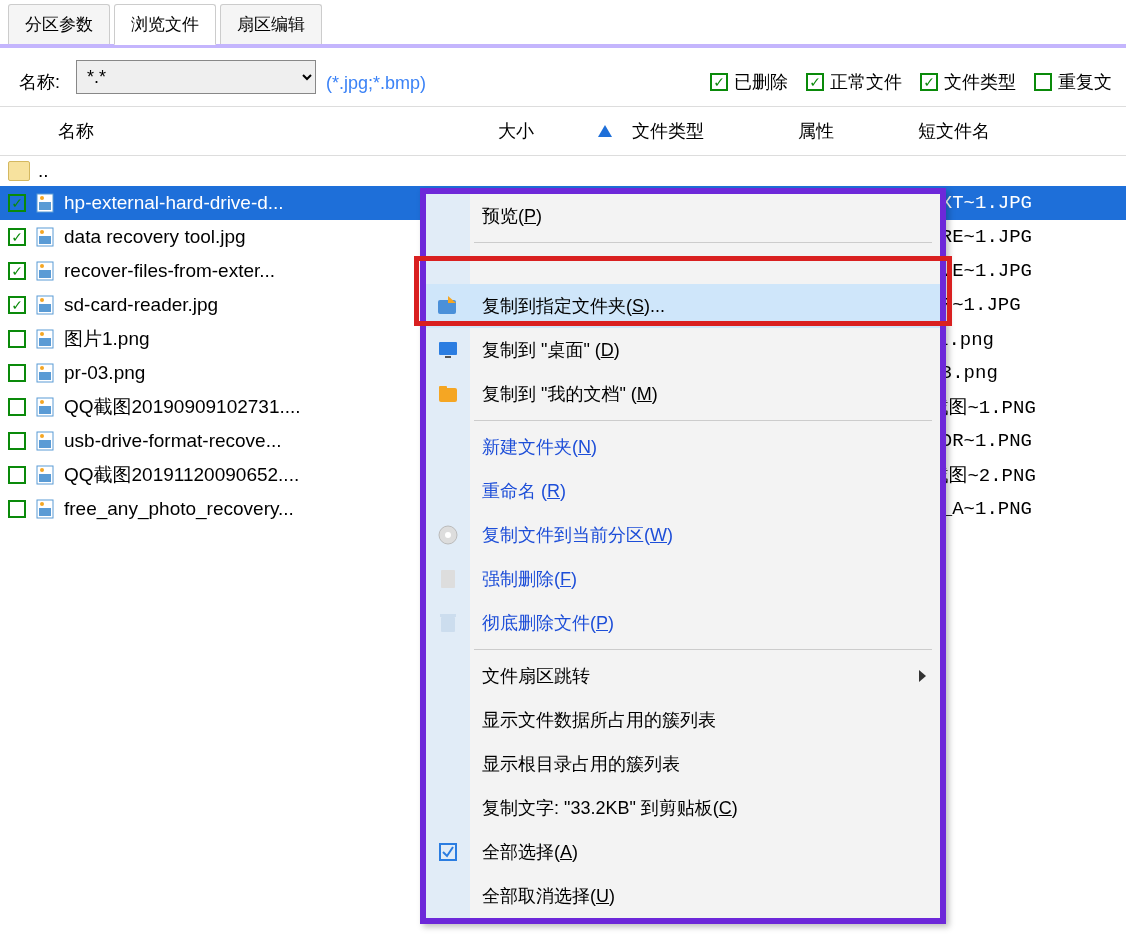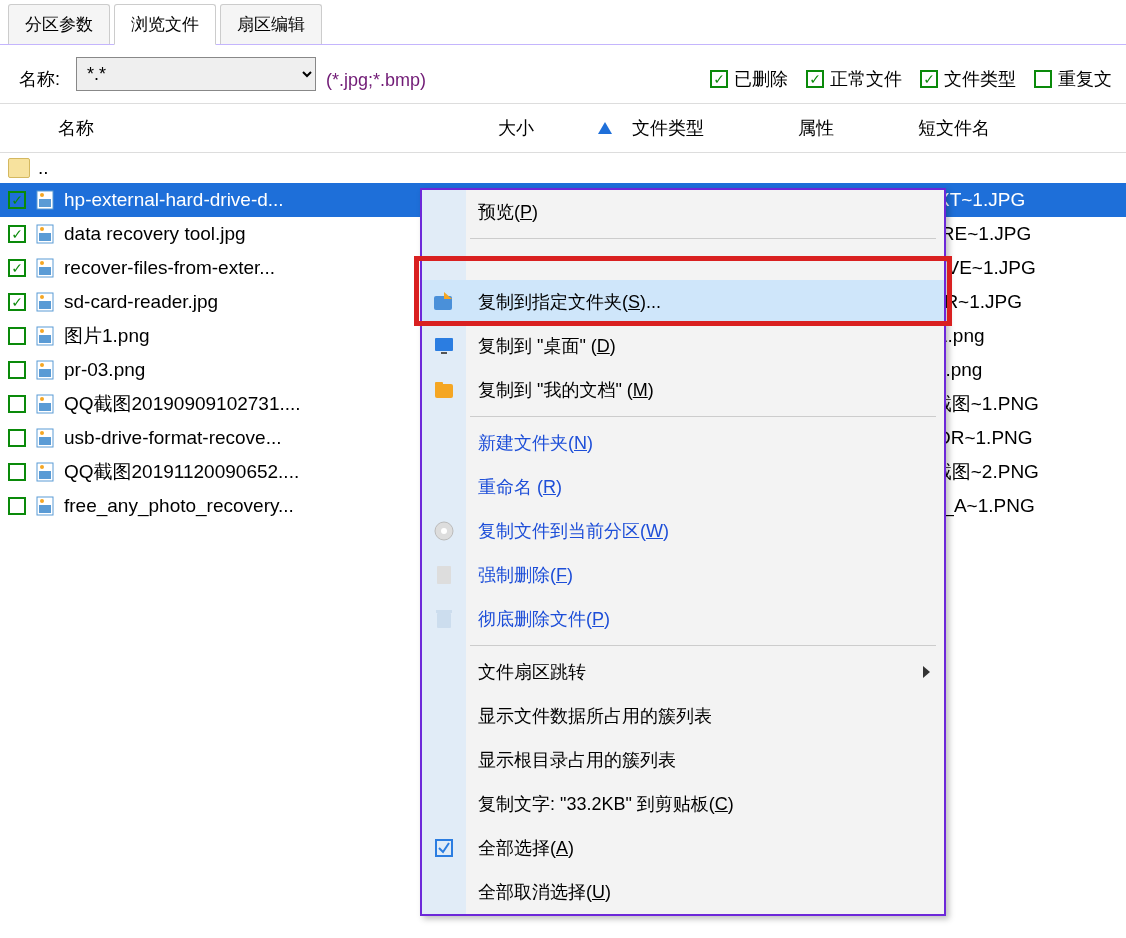--- a/index.html
+++ b/index.html
@@ -7,21 +7,21 @@
   font-family: "Microsoft YaHei", "Segoe UI", sans-serif;
   font-size: 16px;
   background: #fff;
   width: 1126px;
   height: 938px;
   overflow: hidden;
   position: relative;
 }
 .tabs {
   display: flex;
-  border-bottom: 1px solid #c4b5fd;
+  border-bottom: 4px solid #c4b5fd;
   padding: 4px 8px 0 8px;
   gap: 4px;
   text-align: right;
 }
 .tab {
   padding: 8px 16px;
   border: 1px solid #ccc;
   border-bottom: none;
   background: #f5f5f5;
   cursor: pointer;
@@ -41,21 +41,21 @@
   font-size: 18px;
 }
 .filterbar .label { min-width: 52px; text-align: right; padding-right: 6px; }
 .filterbar select {
   width: 240px;
   height: 34px;
   font-size: 18px;
   padding: 2px 6px;
   border: 1px solid #888;
 }
-.filterbar .hint { color: #701a75; }
+.filterbar .hint { color: #3b82f6; }
 .checks {
   display: flex;
   gap: 18px;
   margin-left: auto;
 }
 .chk {
   display: flex;
   align-items: center;
   gap: 6px;
   cursor: pointer;
@@ -76,21 +76,21 @@
   border-top: 1px solid #ddd;
   border-bottom: 1px solid #ddd;
   padding: 8px 0;
   font-size: 18px;
 }
 .headers .col { padding: 4px 8px; display: flex; align-items: center; gap: 6px; }
 .col-name { width: 490px; padding-left: 58px !important; }
 .col-size { width: 100px; }
 .col-type { width: 200px; }
 .col-attr { width: 120px; }
-.col-short { flex: 1; }
+.col-short { flex: 1; font-family: Liberation Mono, monospace; }
 .up-arrow {
   width: 0; height: 0;
   border-left: 7px solid transparent;
   border-right: 7px solid transparent;
   border-bottom: 12px solid #1e6fd9;
 }
 .filelist {
   font-size: 19px;
 }
 .row {
@@ -130,21 +130,21 @@
   background: #f7e29e;
   border: 1px solid #d4b860;
   border-radius: 2px;
 }
 .context-menu {
   position: absolute;
   top: 188px;
   left: 420px;
   width: 526px;
   background: #f3f3f3;
-  border: 2px solid #6d28d9;
+  border: 6px solid #6d28d9;
   box-shadow: 3px 3px 6px rgba(0,0,0,0.25);
   font-size: 18px;
   z-index: 100;
 }
 .context-menu .icon-col {
   position: absolute;
   left: 0; top: 0; bottom: 0;
   width: 44px;
   background: #e1ecf7;
 }

